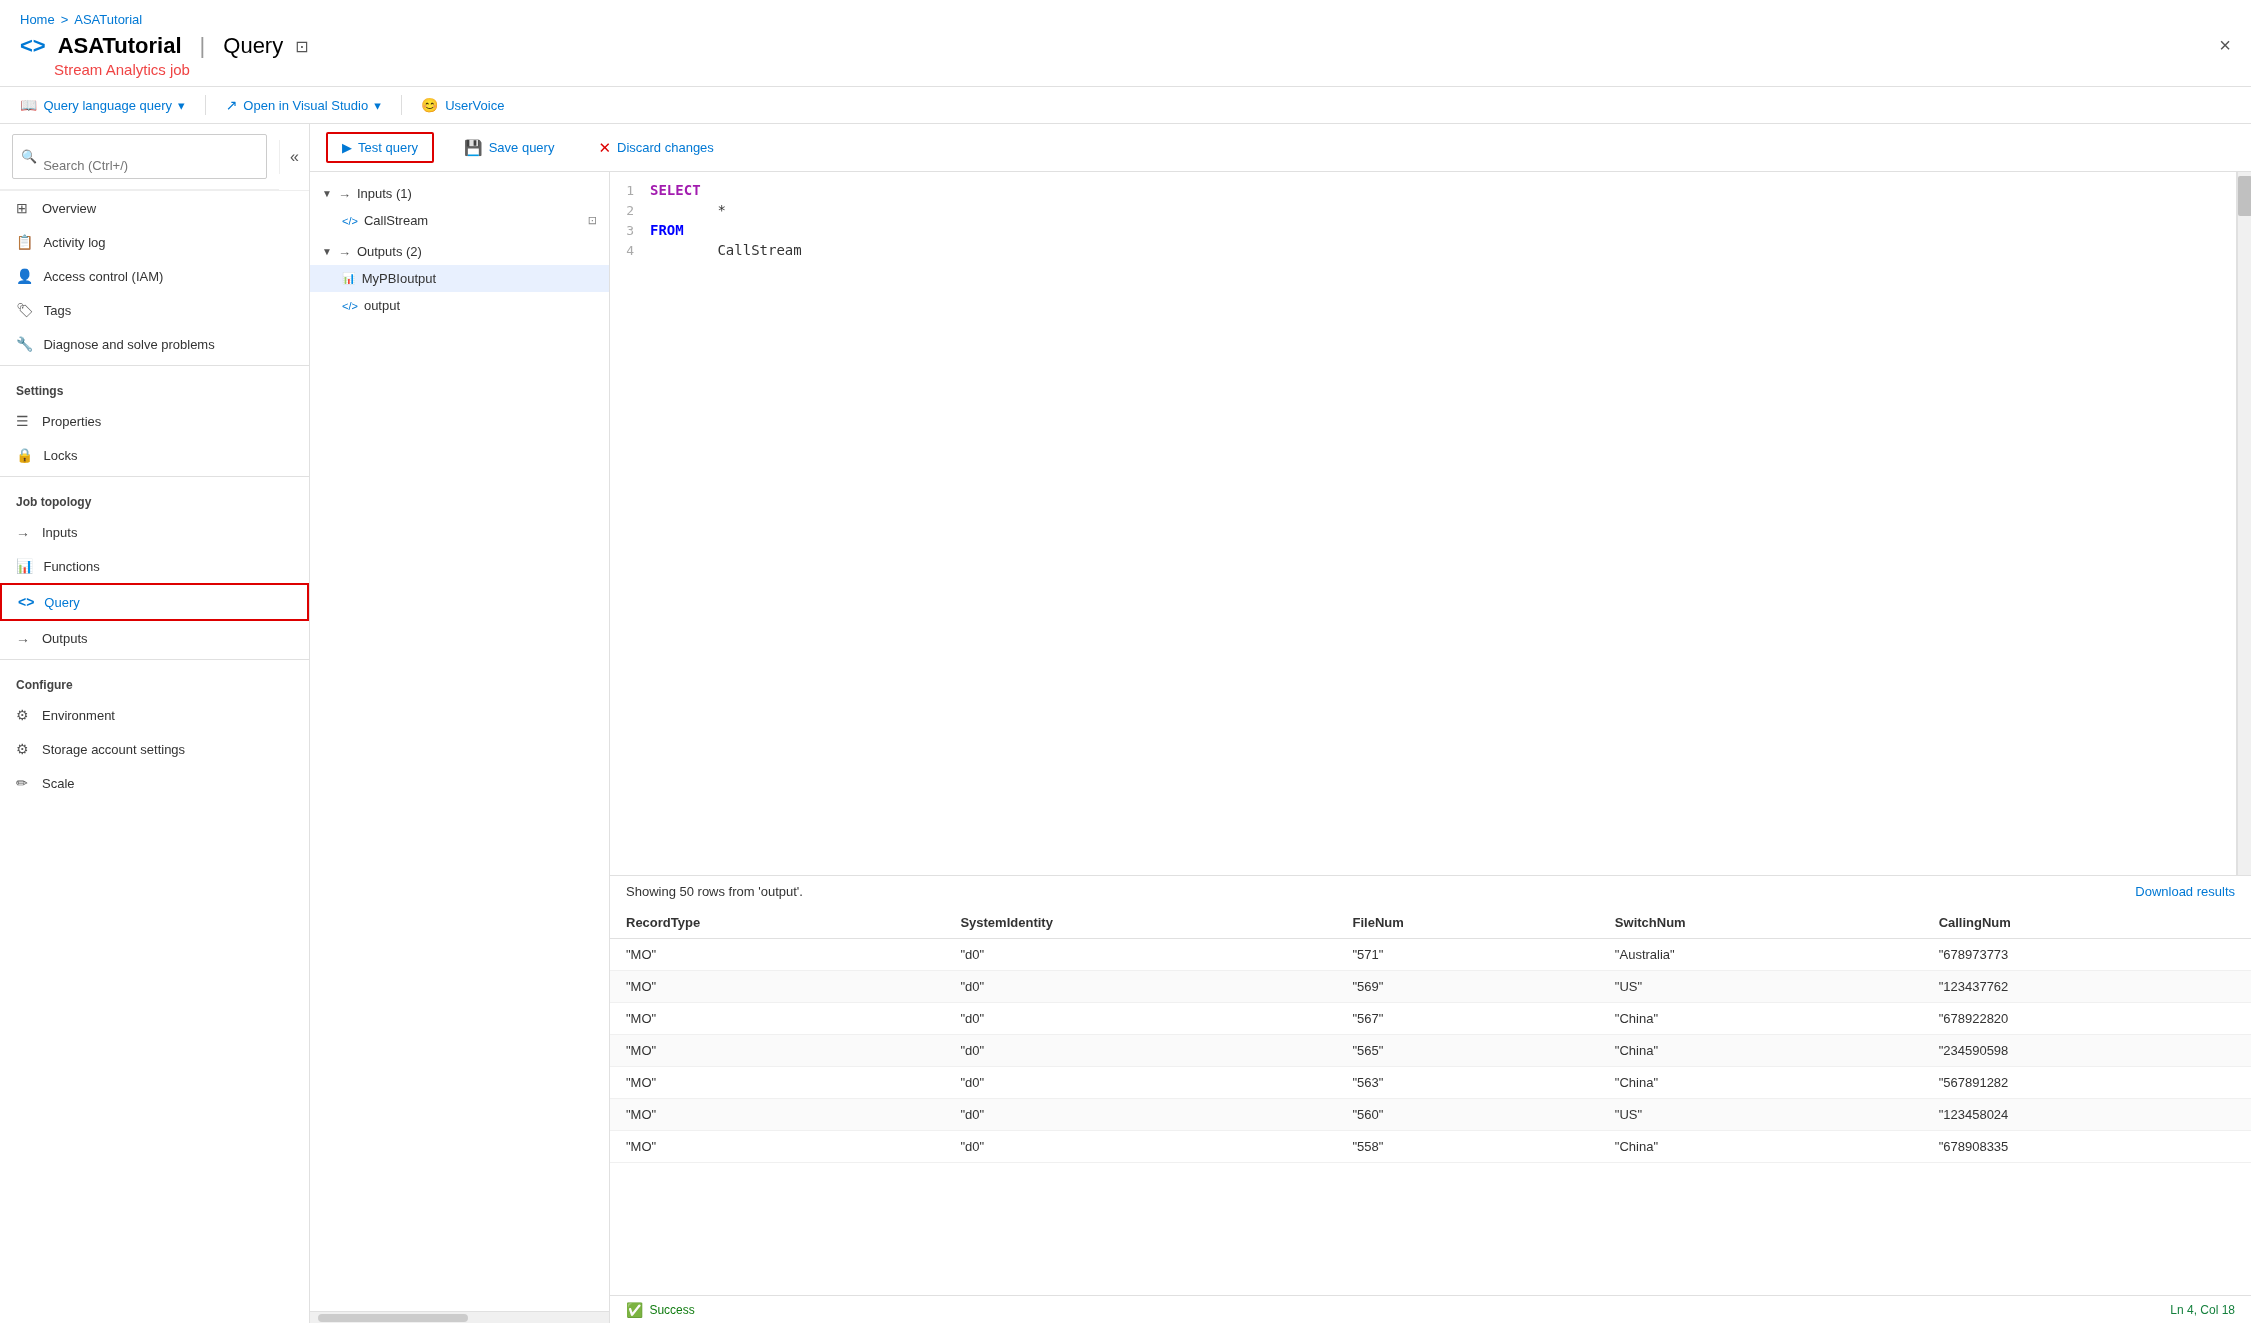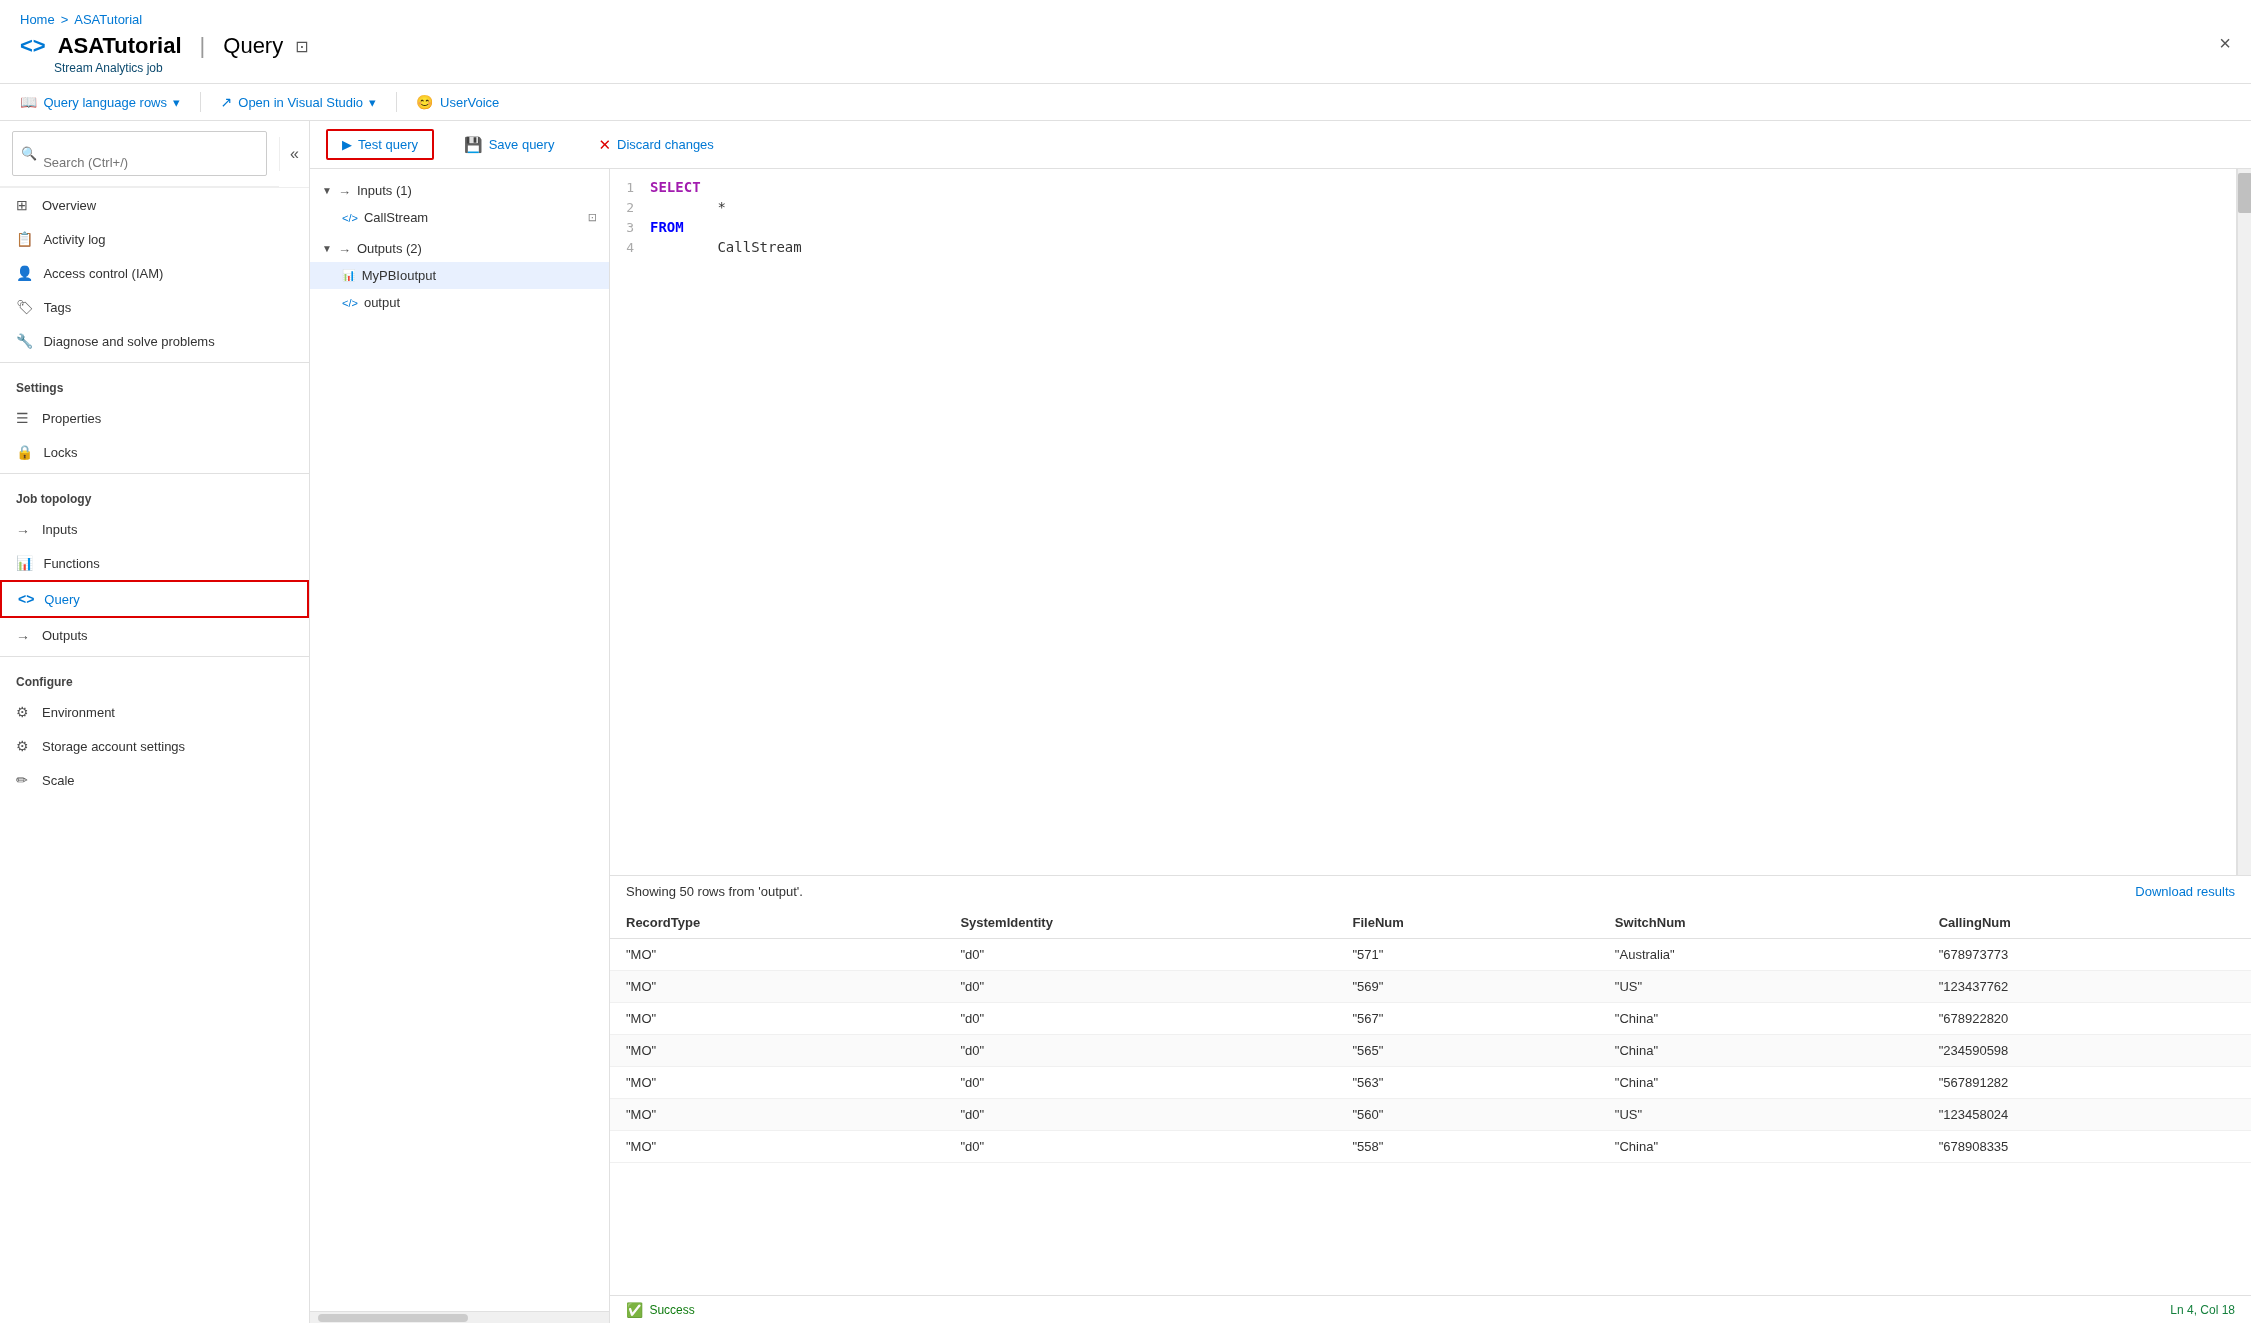--- a/index.html
+++ b/index.html
@@ -9,21 +9,21 @@
 
     
     .header { display: flex; align-items: center; justify-content: space-between; padding: 12px 20px 8px 20px; border-bottom: 1px solid #e0e0e0; background: #fff; }
     .header-left { display: flex; flex-direction: column; }
     .breadcrumb { display: flex; align-items: center; gap: 6px; font-size: 13px; color: #0078d4; margin-bottom: 6px; }
     .title-row { display: flex; align-items: center; gap: 12px; }
     .title-icon { color: #0078d4; font-size: 22px; font-weight: bold; }
     .title-text { font-size: 22px; font-weight: 600; color: #000; }
     .title-divider { color: #999; font-size: 22px; margin: 0 6px; }
     .title-page { font-size: 22px; font-weight: 400; color: #000; }
-    .subtitle { font-size: 12px; color: #0c4a6e; margin-top: 2px; margin-left: 34px; }
+    .subtitle { font-size: 15px; color: #ef4444; margin-top: 2px; margin-left: 34px; }
     .header-right { display: flex; align-items: center; }
     .close-btn { font-size: 20px; cursor: pointer; color: #555; background: none; border: none; }
 
     
     .toolbar { display: flex; align-items: center; gap: 20px; padding: 8px 20px; border-bottom: 1px solid #e0e0e0; background: #fff; }
     .toolbar-item { display: flex; align-items: center; gap: 6px; color: #0078d4; cursor: pointer; font-size: 13px; }
     .toolbar-item .icon { font-size: 14px; }
     .toolbar-divider { width: 1px; height: 20px; background: #ddd; }
 
     
@@ -114,21 +114,21 @@
       <div class="subtitle">Stream Analytics job</div>
     </div>
     <div class="header-right">
       <button class="close-btn">×</button>
     </div>
   </div>
 
   <div class="toolbar">
     <div class="toolbar-item">
       <span class="icon">📖</span>
-      <span>Query language rows</span>
+      <span>Query language query</span>
       <span>▾</span>
     </div>
     <div class="toolbar-divider"></div>
     <div class="toolbar-item">
       <span class="icon">↗</span>
       <span>Open in Visual Studio</span>
       <span>▾</span>
     </div>
     <div class="toolbar-divider"></div>
     <div class="toolbar-item">

